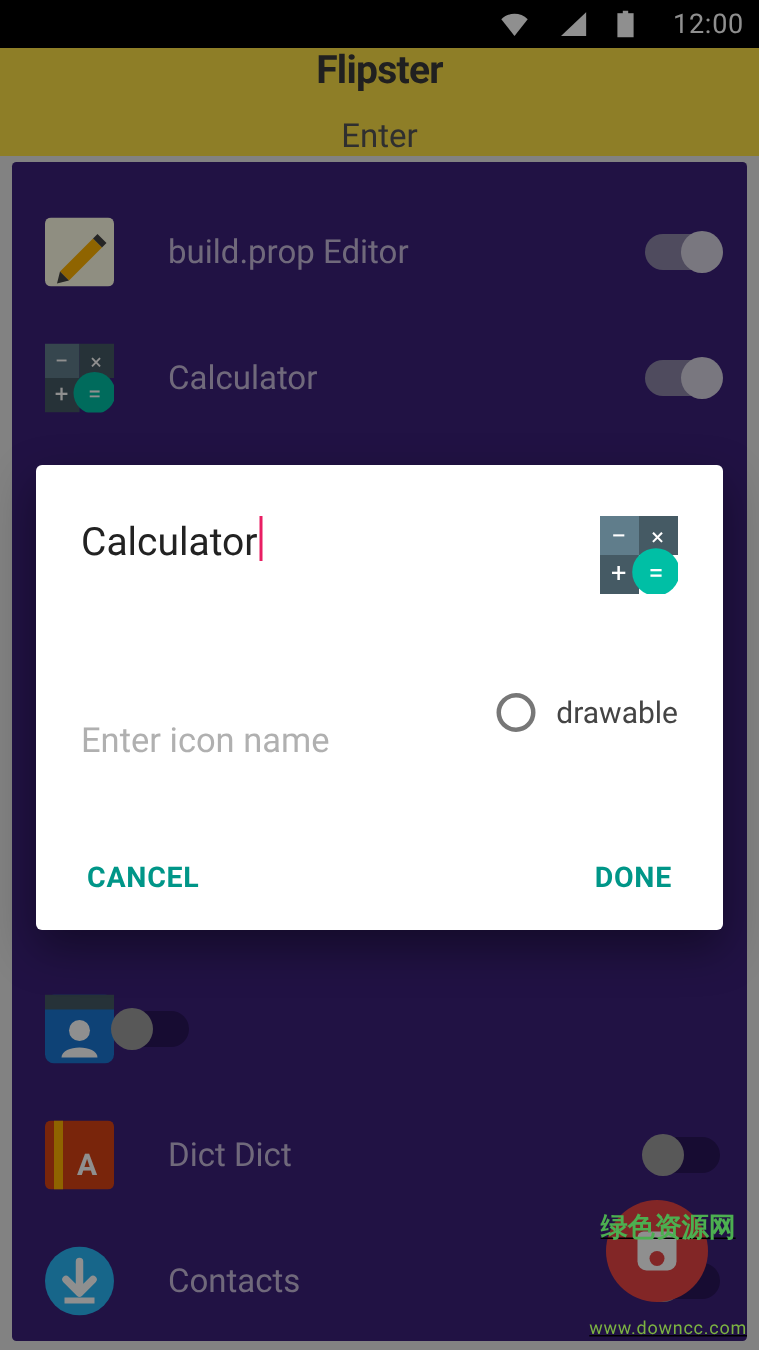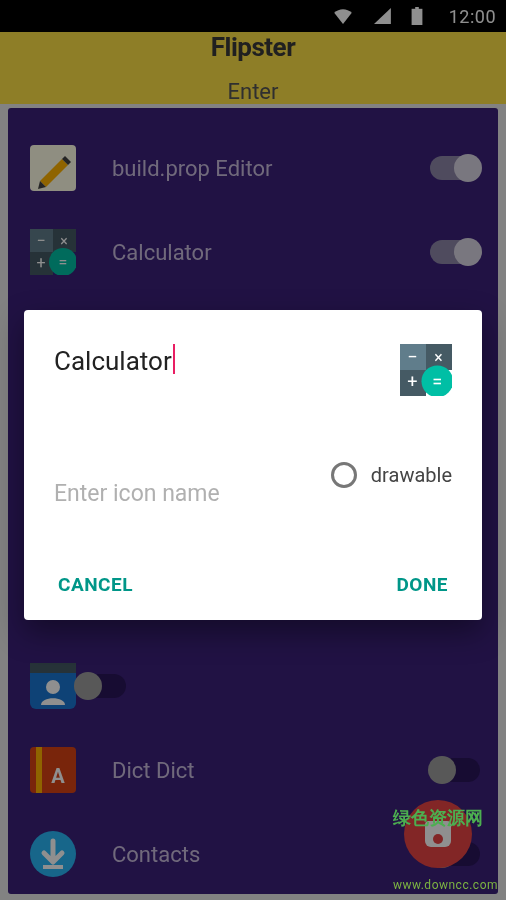--- a/index.html
+++ b/index.html
@@ -45,21 +45,21 @@
 .radio-group { display: flex; flex-direction: column; gap: 22px; }
 .radio-item { display: flex; align-items: center; gap: 14px; }
 .radio-label { font-size: 20px; color: #444; }
 .radio-outer { width: 26px; height: 26px; border-radius: 50%; border: 3px solid #777; display: flex; align-items: center; justify-content: center; }
 .radio-outer.sel { border-color: #e91e63; }
 .radio-dot { width: 12px; height: 12px; border-radius: 50%; background: #e91e63; }
 .dialog-actions { display: flex; justify-content: space-between; margin-top: 66px; padding: 0 4px; }
 .dlg-btn { font-size: 19px; font-weight: 700; color: #009688; letter-spacing: 0.5px; }
 
 
-.watermark { position: absolute; right: 8px; bottom: 8px; text-align: left; }
+.watermark { position: absolute; right: 8px; bottom: 8px; text-align: center; text-decoration: underline; }
 .wm1 { font-size: 18px; font-weight: 700; color: #4caf50; }
 .wm2 { font-size: 12px; color: #7cb342; letter-spacing: 0.5px; margin-top: 48px; }
 
 
 svg { display: block; }
 </style>
 </head>
 <body>
 
 <div class="status-bar">

